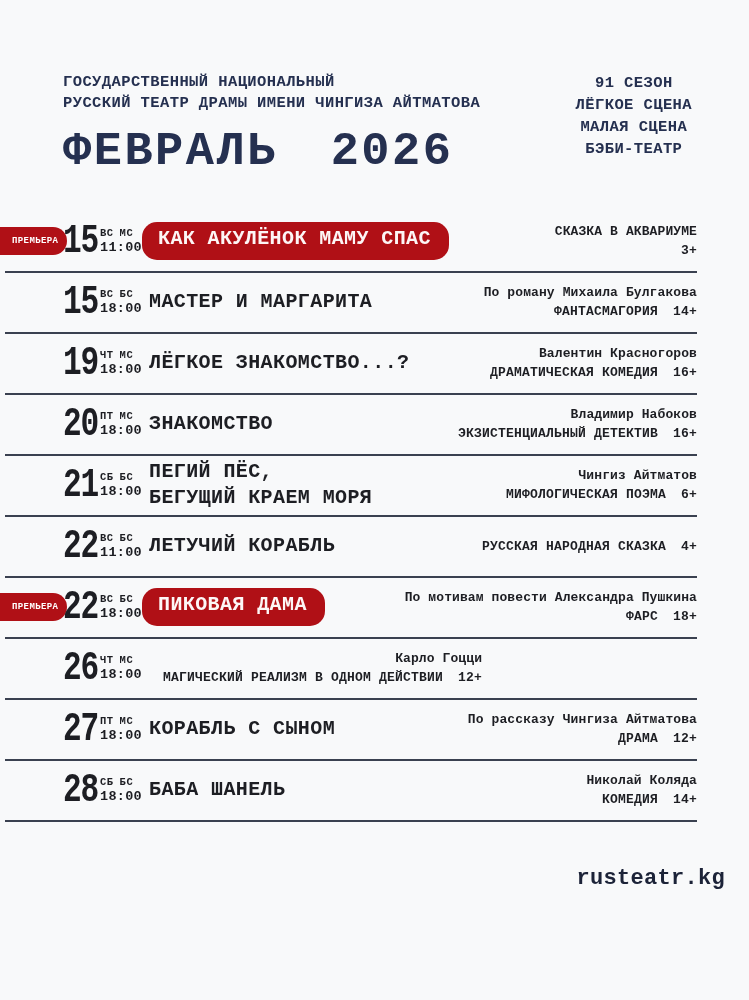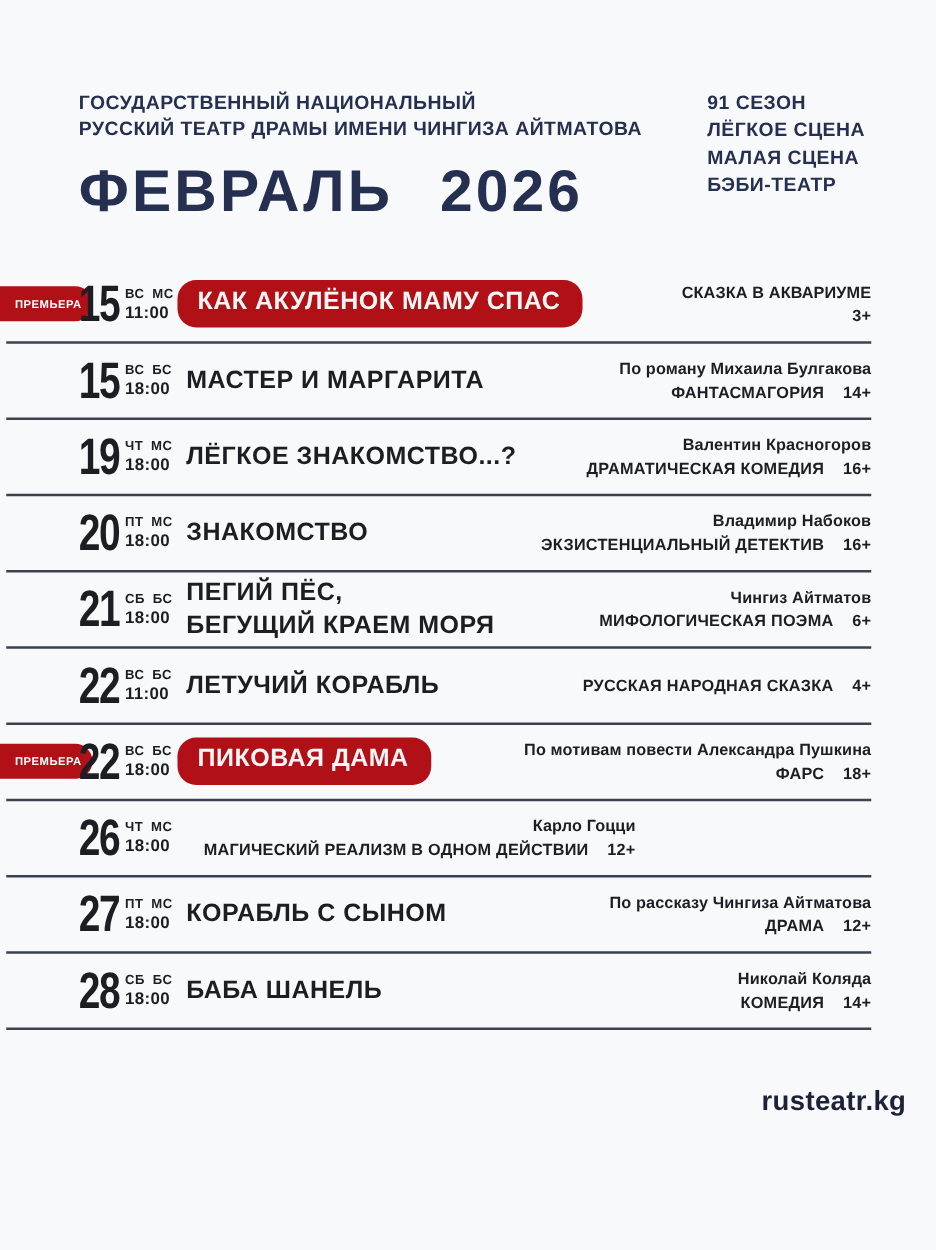--- a/index.html
+++ b/index.html
@@ -10,40 +10,40 @@
     --bg:#f8f9fa;
   }
   *{margin:0;padding:0;box-sizing:border-box;}
   html,body{width:749px;height:1000px;}
   body{
     background:var(--bg);
     font-family:"Liberation Sans", sans-serif;
     color:var(--ink);
     overflow:hidden;
   }
-  .poster{width:749px;height:1000px;position:relative;}
+  .poster{width:749px;height:1000px;position:relative;font-family:Liberation Mono, monospace;}
 
   
   header{
     display:flex;
     justify-content:space-between;
     align-items:flex-start;
     padding:72px 57px 0 63px;
   }
   .theater-name{font-size:15.5px;font-weight:bold;color:var(--navy);line-height:1.38;letter-spacing:.4px;}
   .month-title{
     font-size:47px;
     font-weight:bold;
     color:var(--navy);
     letter-spacing:2.5px;
     word-spacing:22px;
     margin-top:10px;
     white-space:nowrap;
   }
-  .header-right{font-size:15.5px;font-weight:bold;color:var(--navy);line-height:1.42;letter-spacing:.4px;text-align:left;}
+  .header-right{font-size:15.5px;font-weight:bold;color:var(--navy);line-height:1.42;letter-spacing:.4px;text-align:center;}
 
   
   .schedule{margin-top:34px;}
   .row{
     position:relative;
     display:flex;
     align-items:center;
     min-height:61px;
     margin:0 52px 0 5px;
     padding-left:58px;

